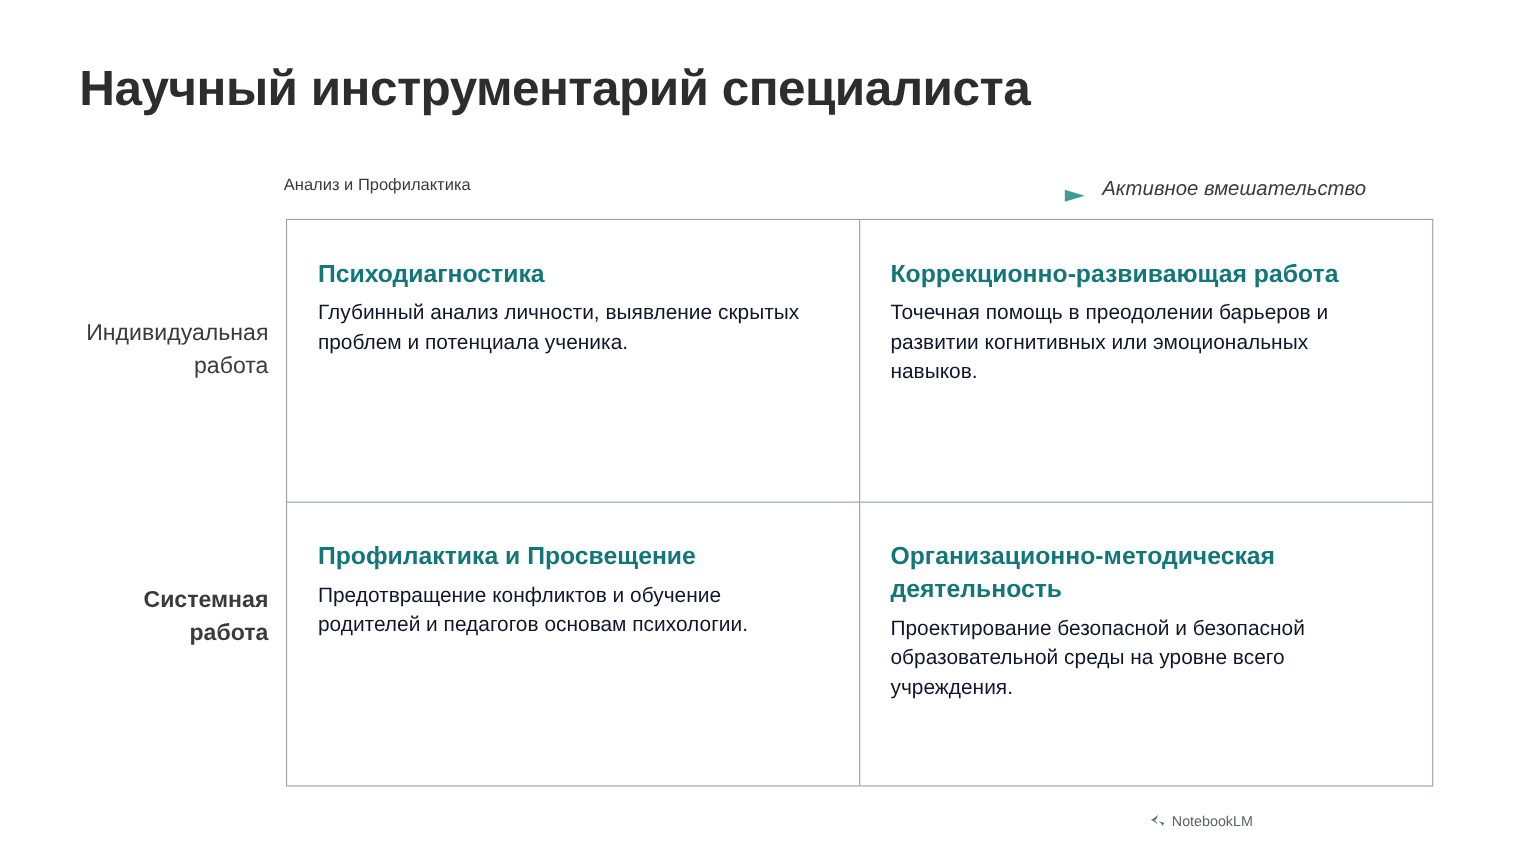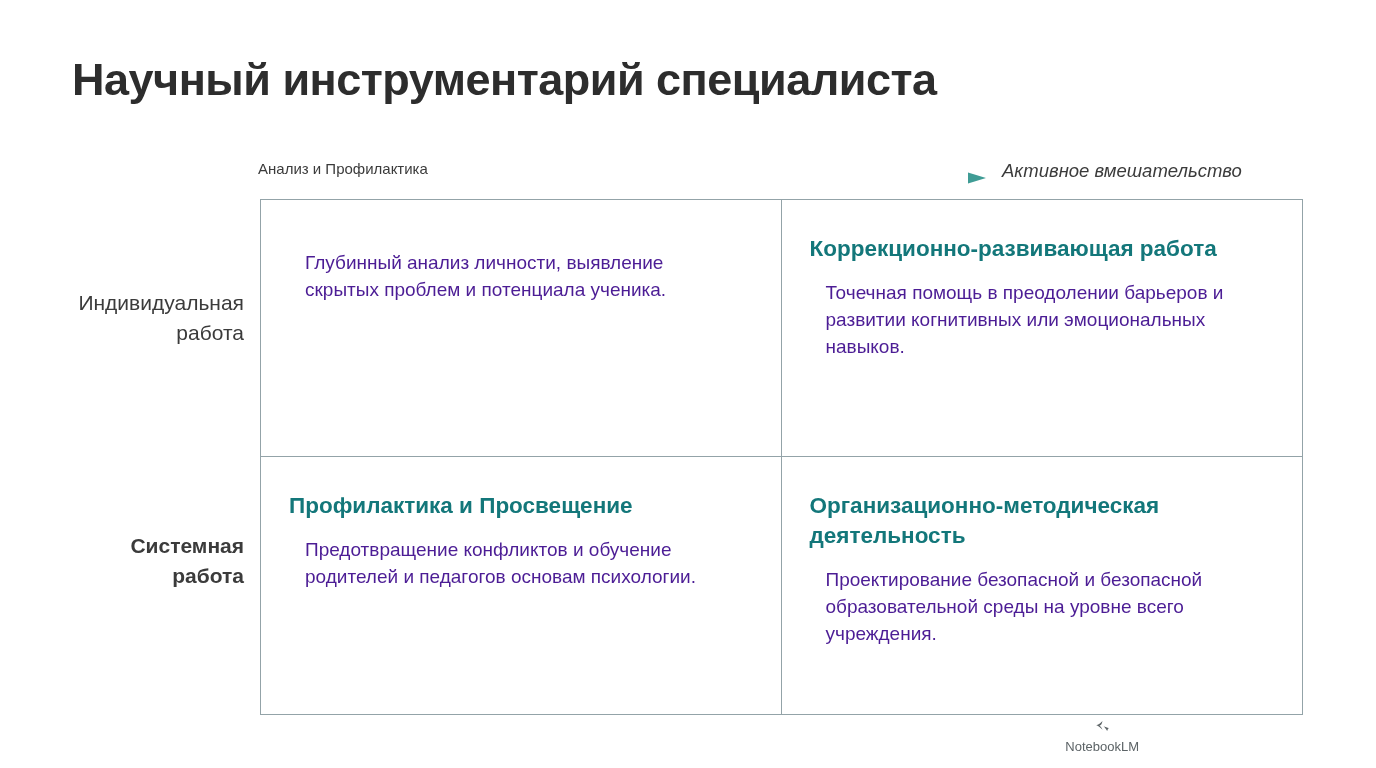--- a/index.html
+++ b/index.html
@@ -91,23 +91,23 @@
 
   .cell-title {
     font-size: 22.5px;
     font-weight: bold;
     color: #13777a;
     line-height: 1.34;
     margin: 0 0 8px 0;
   }
   .cell-body {
     font-size: 19px;
-    color: #4c1d95;
+    color: #0f172a;
     line-height: 1.42;
-    margin: 16px;
+    margin: 0;
   }
 
   
   .row-label {
     position: absolute;
     width: 200px;
     text-align: right;
     font-size: 21px;
     color: #3b3b3b;
     line-height: 1.45;
@@ -118,21 +118,20 @@
   
   .brand {
     position: absolute;
     right: 22px;
     bottom: 14px;
     display: flex;
     align-items: center;
     gap: 5px;
     color: #5c6366;
     font-size: 13px;
-    flex-direction: column;
   }
   .brand-mark {
     display: inline-block;
     width: 15px;
     height: 15px;
   }
 </style>
 </head>
 <body>
 
@@ -160,20 +159,21 @@
     <span>работа</span>
   </div>
   <div class="row-label r2">
     <span>Системная</span><br>
     <span>работа</span>
   </div>
 
   <div class="matrix">
 
     <div class="cell col1 row1">
+      <p class="cell-title">Психодиагностика</p>
       <p class="cell-body">Глубинный анализ личности, выявление скрытых проблем и потенциала ученика.</p>
     </div>
 
     <div class="cell col2 row1">
       <p class="cell-title">Коррекционно-развивающая работа</p>
       <p class="cell-body">Точечная помощь в преодолении барьеров и развитии когнитивных или эмоциональных навыков.</p>
     </div>
 
     <div class="cell col1 row2">
       <p class="cell-title">Профилактика и Просвещение</p>

